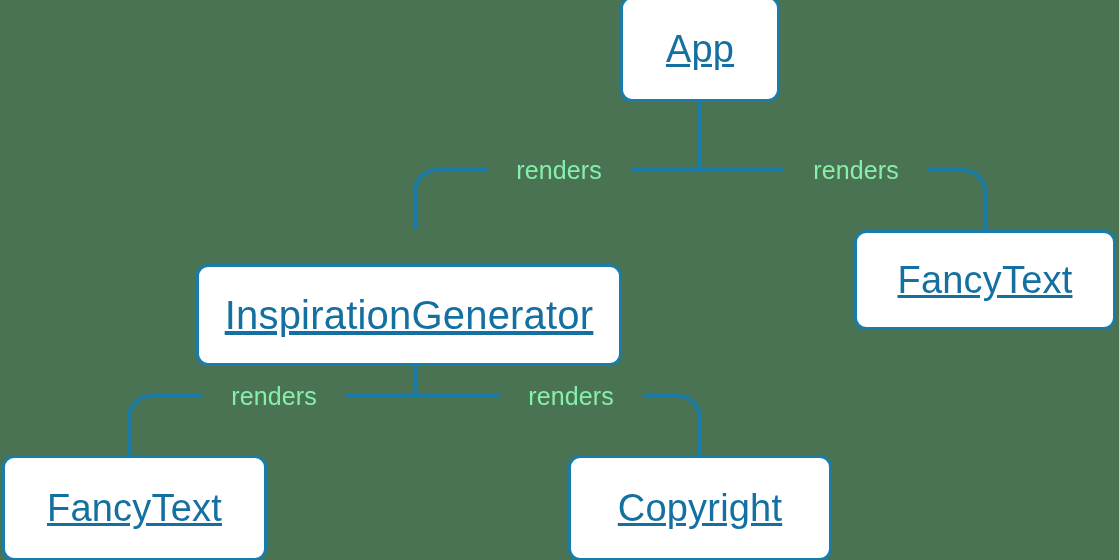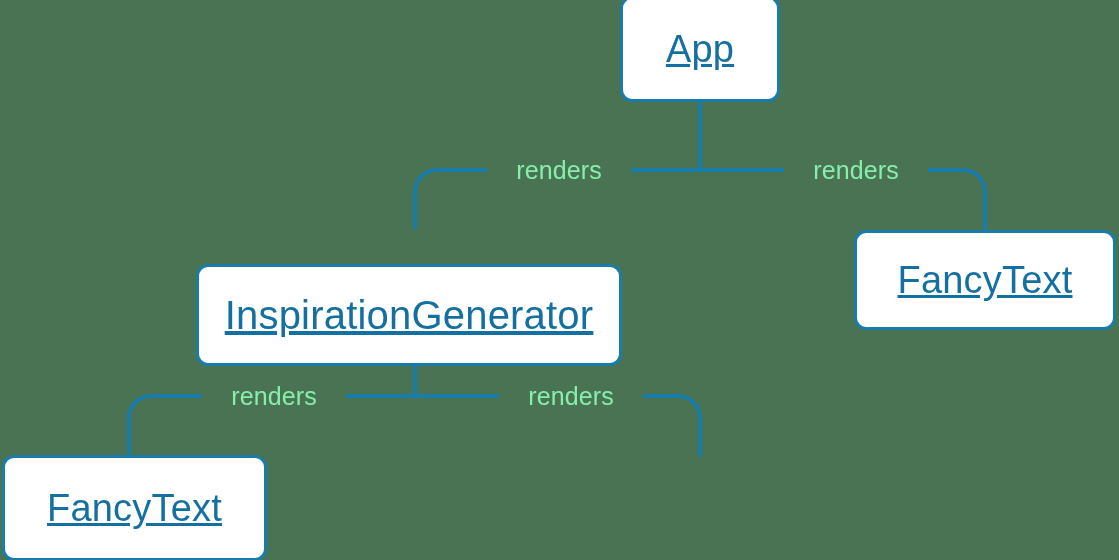--- a/index.html
+++ b/index.html
@@ -103,14 +103,17 @@
   </div>
 
   <div class="node" id="node-fancy-right">
     <span class="node-label">FancyText</span>
   </div>
 
   <div class="node" id="node-fancy-left">
     <span class="node-label">FancyText</span>
   </div>
 
+  <div class="node" id="node-copyright">
+    <span class="node-label">Copyright</span>
+  </div>
 
 </div>
 
 </body></html>

